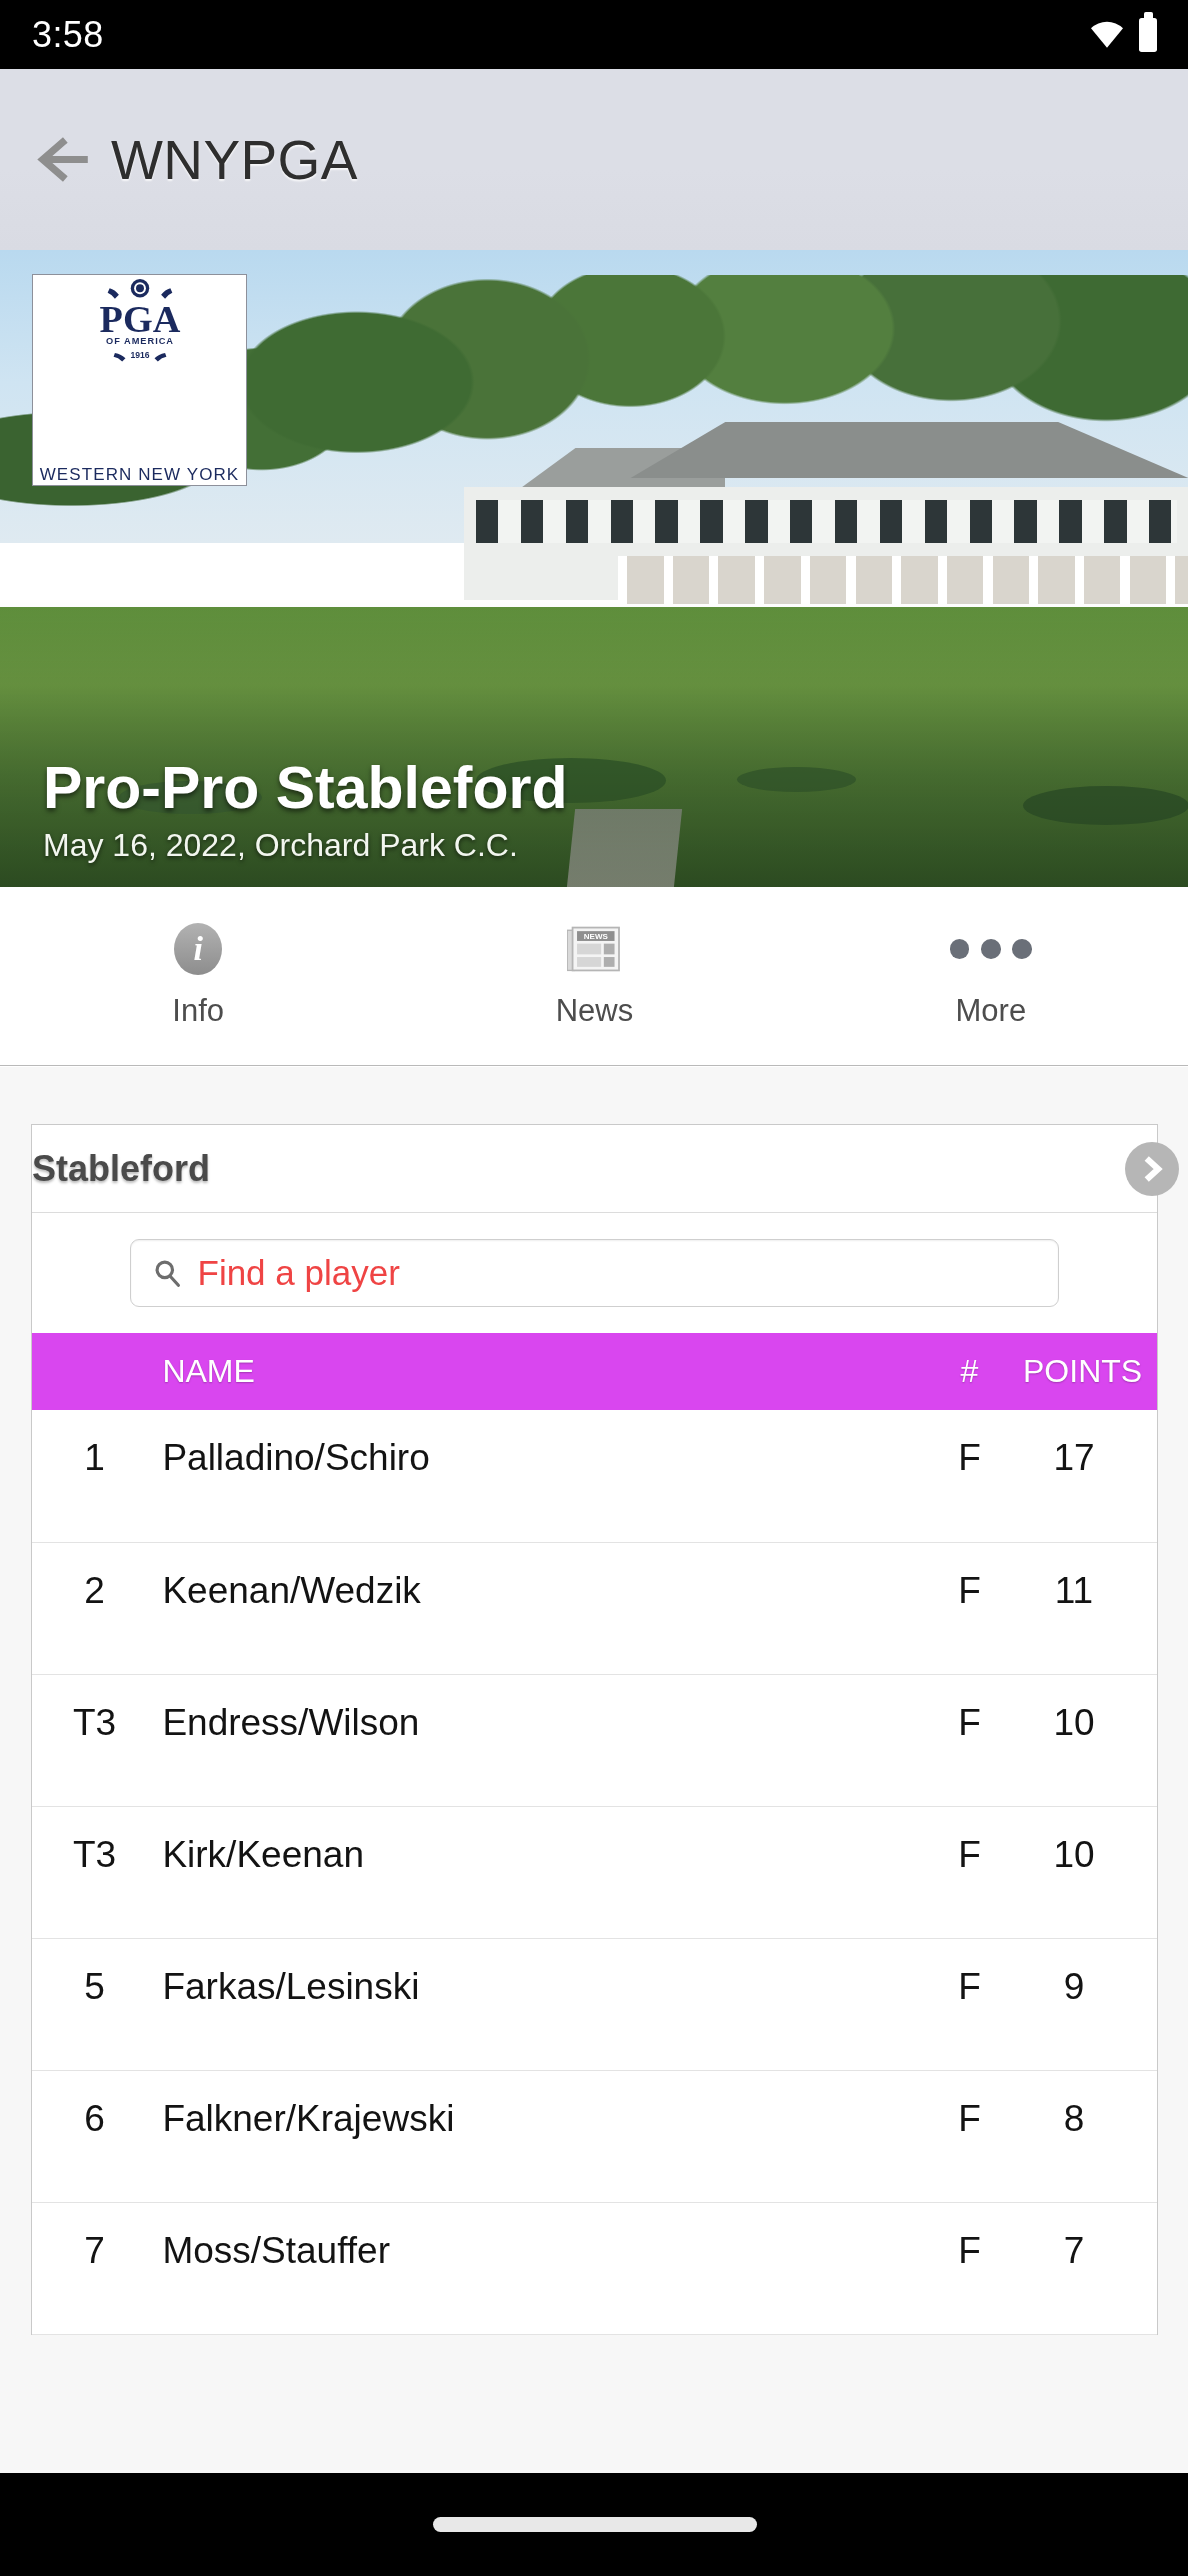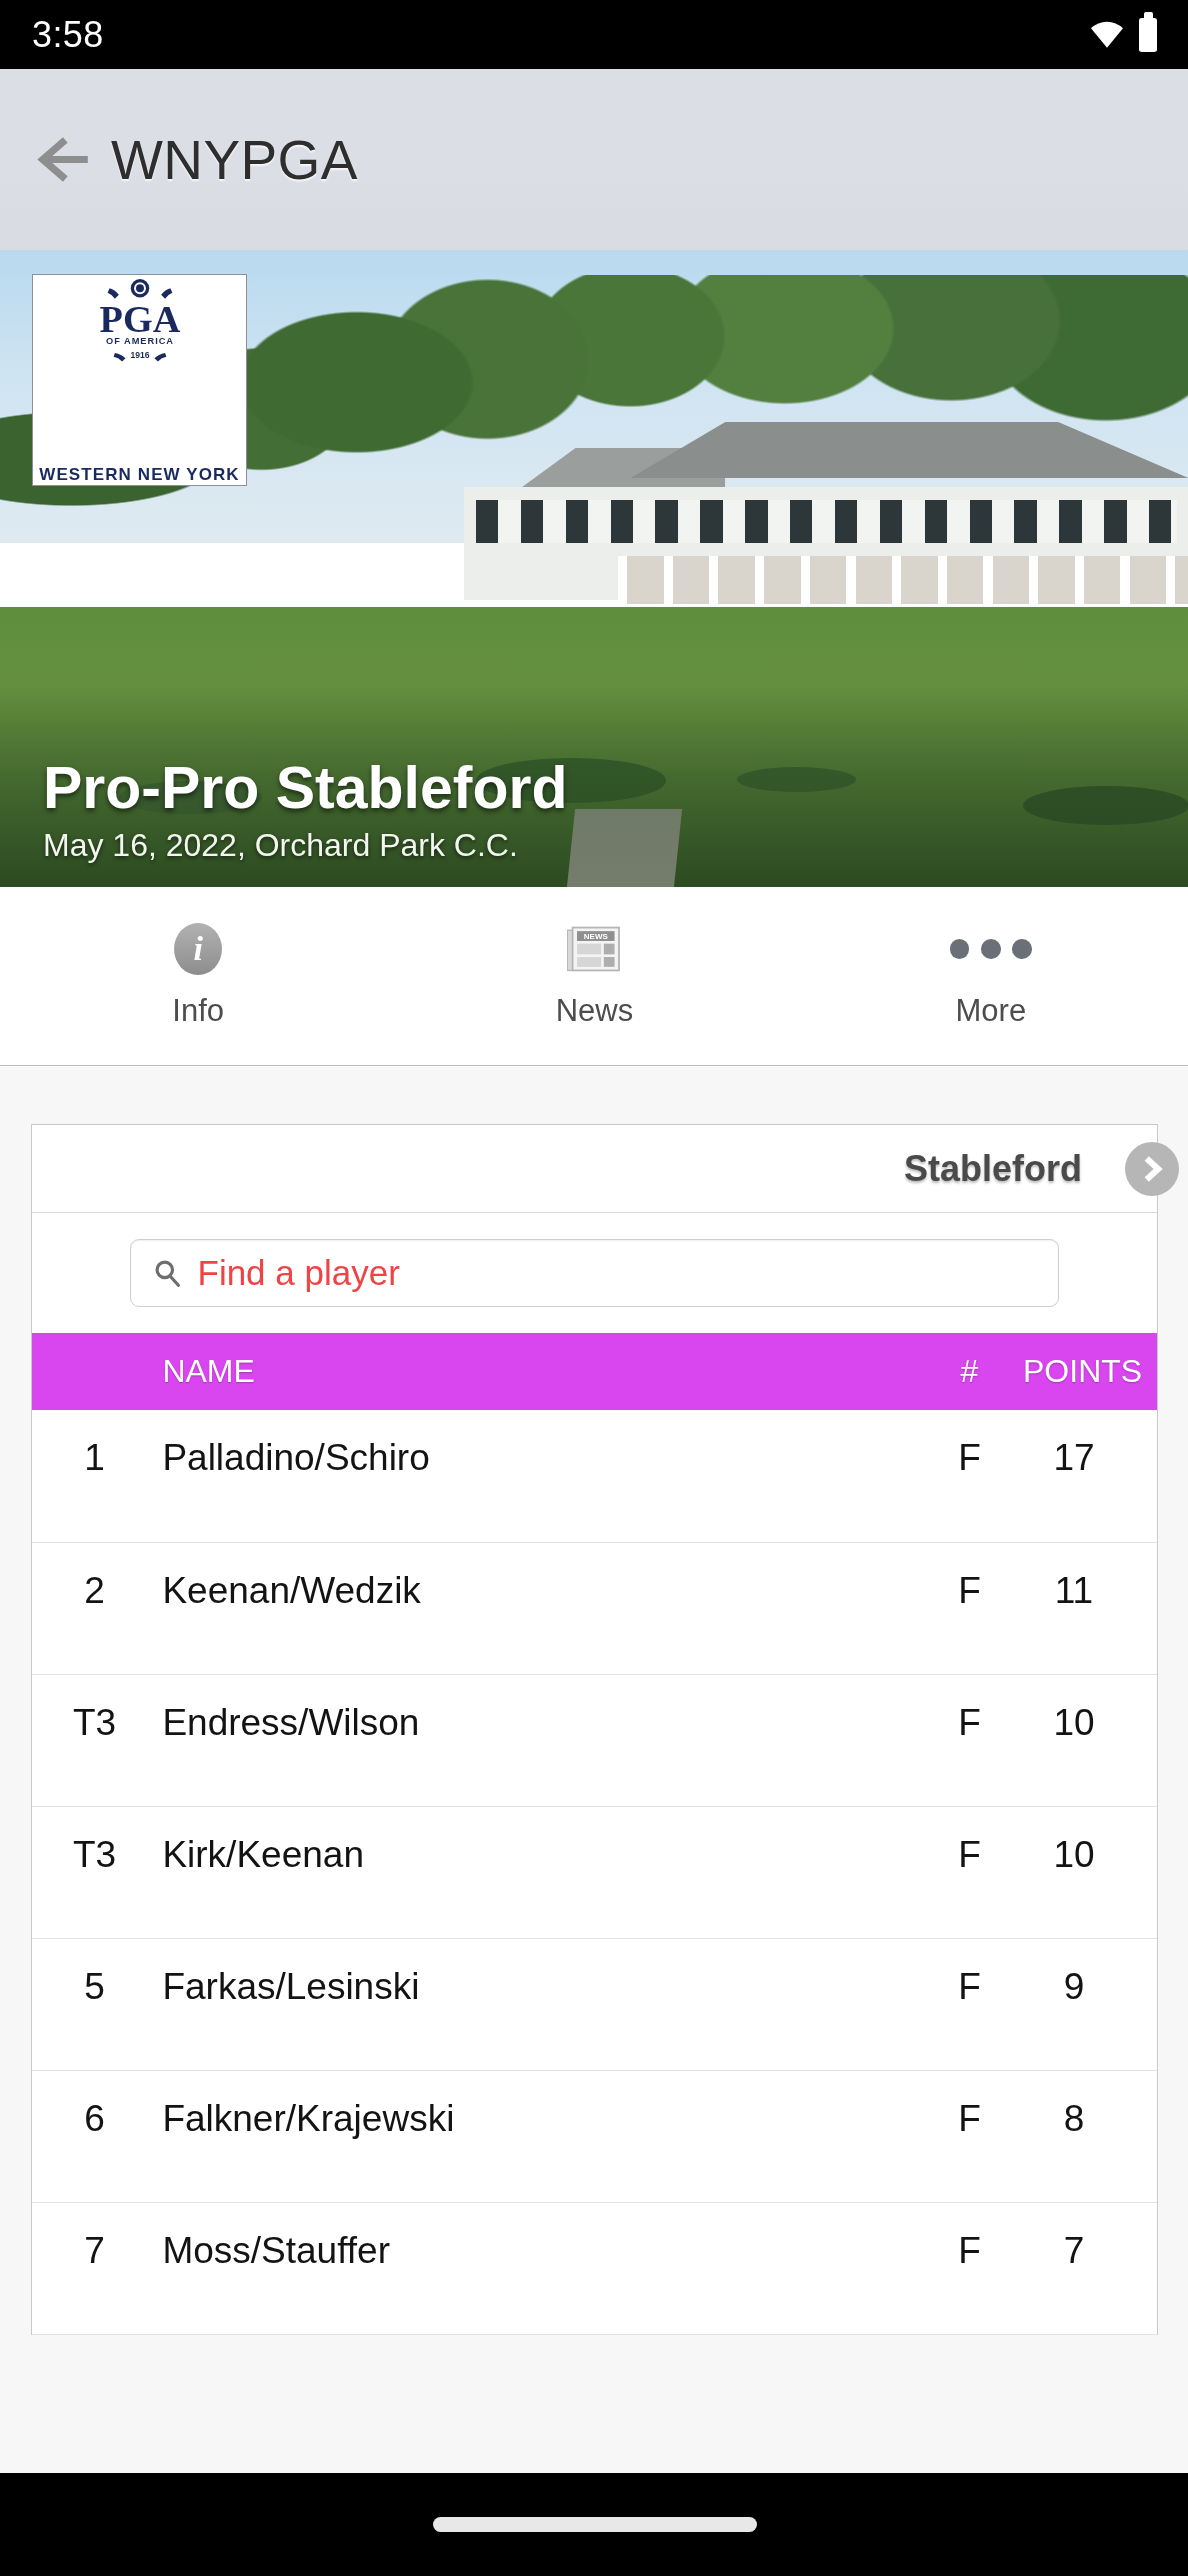--- a/index.html
+++ b/index.html
@@ -106,21 +106,21 @@
     position:absolute; inset:0;
     background:linear-gradient(180deg,rgba(0,0,0,0) 55%,rgba(0,0,0,.18) 80%,rgba(0,0,0,.30) 100%);
   }
   .logo-card{
     position:absolute; left:32px; top:24px; width:215px; height:212px;
     background:#fff; border:1.8px solid #8d909a;
     display:flex; flex-direction:column; align-items:center; justify-content:space-between;
   }
   .logo-mark{ width:132px; height:auto; }
   .logo-wny{
-    margin-top:2px; font-size:17px; font-weight:bold; color:#1b2a5e;
+    margin-top:2px; font-size:17px; font-weight:normal; color:#1b2a5e;
     letter-spacing:1.1px;
   }
   .hero-text{ position:absolute; left:43px; bottom:23px; }
   .hero-title{
     font-size:59px; font-weight:bold; color:#ffffff; line-height:1.05;
     text-shadow:0 2.7px 5.4px rgba(0,0,0,.55);
   }
   .hero-sub{
     margin-top:7.2px; font-size:32px; color:#f2f6ef;
     text-shadow:0 1.8px 4.5px rgba(0,0,0,.6);
@@ -152,21 +152,21 @@
   .content{
     position:absolute; top:1067px; left:0; width:1189px; bottom:103px;
     background:#f7f7f7; overflow:hidden;
   }
   .card{
     position:relative; margin:57px 31px 0 31px;
     background:#fff; border:0.9px solid #c9c9c9;
     border-bottom:none;
   }
   .card-head{
-    height:88px; display:flex; align-items:center; justify-content:flex-end;
+    height:88px; display:flex; align-items:center; 
     padding-right:75px; border-bottom:0.9px solid #dcdcdc; position:relative;
   }
   .card-head-title{
     font-size:36px; font-weight:bold; color:#4a4a4a;
     text-shadow:0 1.8px 2.7px rgba(0,0,0,.28);
   }
   .chevron-btn{
     position:absolute; right:-21.5px; top:50%; transform:translateY(-50%);
     width:54px;height:54px;border-radius:50%;background:#b6b6b6;
     display:flex;align-items:center;justify-content:center; cursor:pointer;

